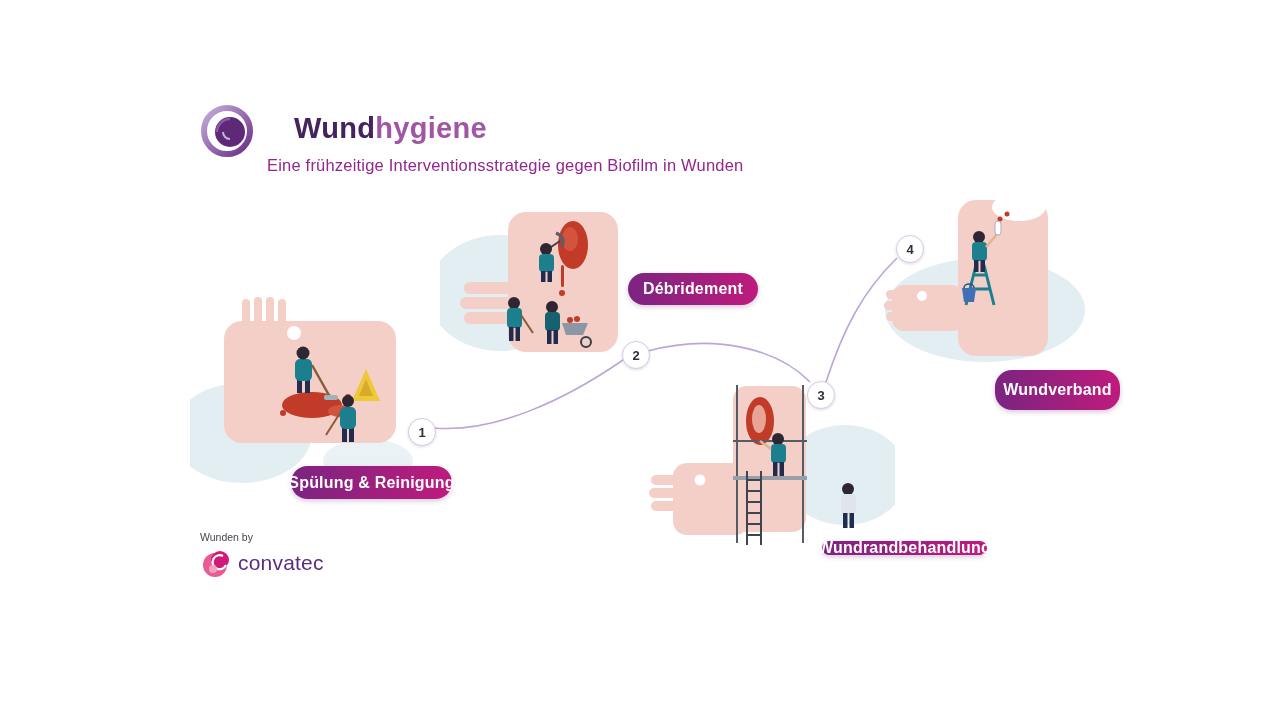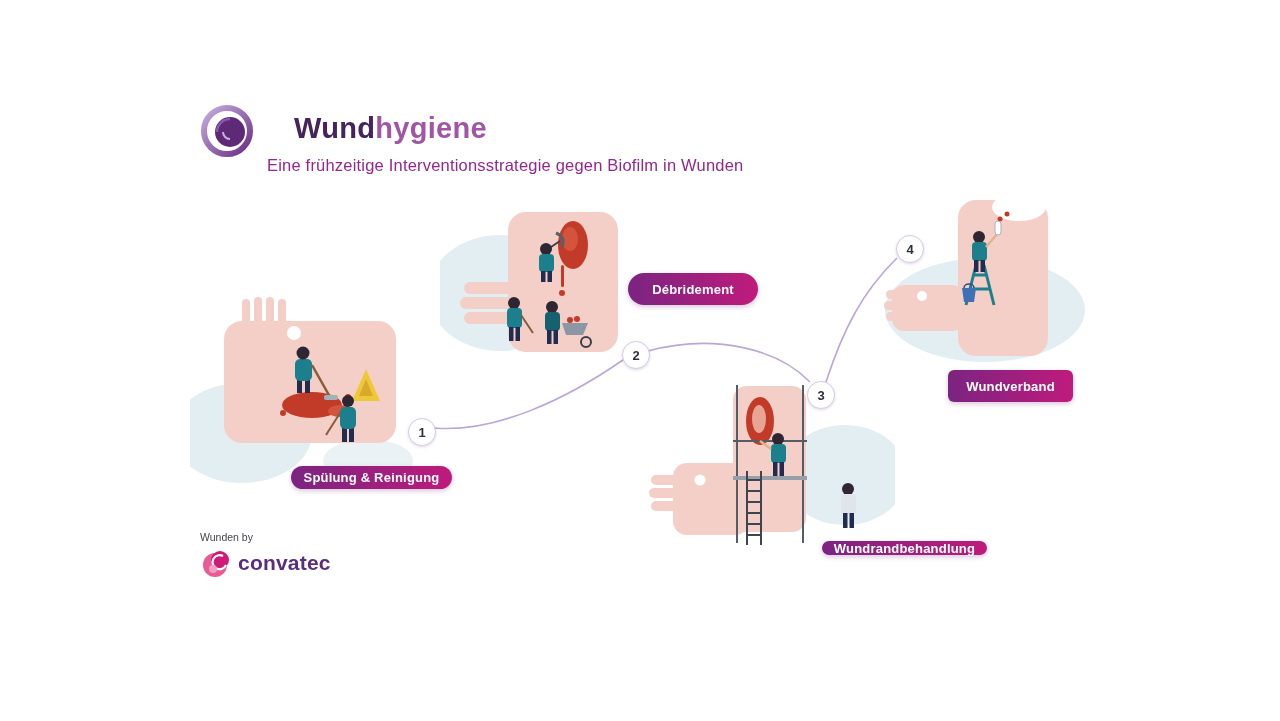--- a/index.html
+++ b/index.html
@@ -29,32 +29,32 @@
        border:1px solid #d8cbe8;box-shadow:0 1px 3px rgba(80,40,110,.18);
        display:flex;align-items:center;justify-content:center;
        font-size:13px;font-weight:bold;color:#2e2e3c;}
   .num1{left:408px;top:418px;}
   .num2{left:622px;top:341px;}
   .num3{left:807px;top:381px;}
   .num4{left:896px;top:235px;}
 
   
   .pill{position:absolute;display:flex;align-items:center;justify-content:center;
-        color:#fff;font-size:13px;font-weight:bold;letter-spacing:.2px;
+        color:#fff;font-size:16px;font-weight:bold;letter-spacing:.2px;
         border-radius:17px;background:linear-gradient(90deg,#7b2481,#bf1b7c);
         box-shadow:0 2px 5px rgba(110,30,110,.25);white-space:nowrap;}
-  .pill1{left:291px;top:466px;width:161px;height:23px;}
+  .pill1{left:291px;top:466px;width:161px;height:33px;}
   .pill2{left:628px;top:273px;width:130px;height:32px;}
   .pill3{left:822px;top:541px;width:165px;height:14px;}
-  .pill4{left:948px;top:370px;width:125px;height:32px;border-radius:6px;}
+  .pill4{left:995px;top:370px;width:125px;height:40px;}
 
   
   .powered{position:absolute;left:200px;top:531px;font-size:10.5px;color:#44464f;}
   .brand-icon{position:absolute;left:201px;top:547px;width:32px;height:32px;}
-  .brand-word{position:absolute;left:238px;top:551px;font-size:21px;font-weight:bold;color:#5b2d7f;letter-spacing:.2px;}
+  .brand-word{position:absolute;left:238px;top:551px;font-size:21px;font-weight:normal;color:#5b2d7f;letter-spacing:.2px;}
 </style>
 </head>
 <body>
 
 <div class="canvas">
 
   <div class="scene scene1">
     <svg viewBox="0 0 235 205">
       <ellipse cx="52" cy="140" rx="70" ry="50" fill="#e3eef3"></ellipse>
       <ellipse cx="178" cy="168" rx="45" ry="22" fill="#ebf2f6"></ellipse>

